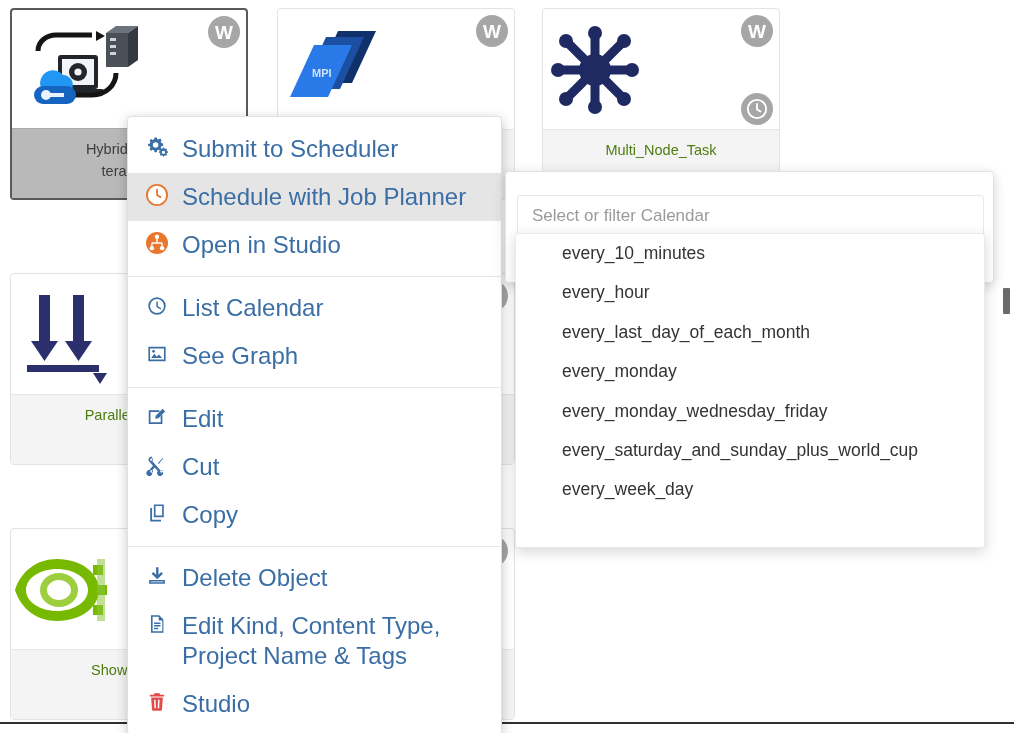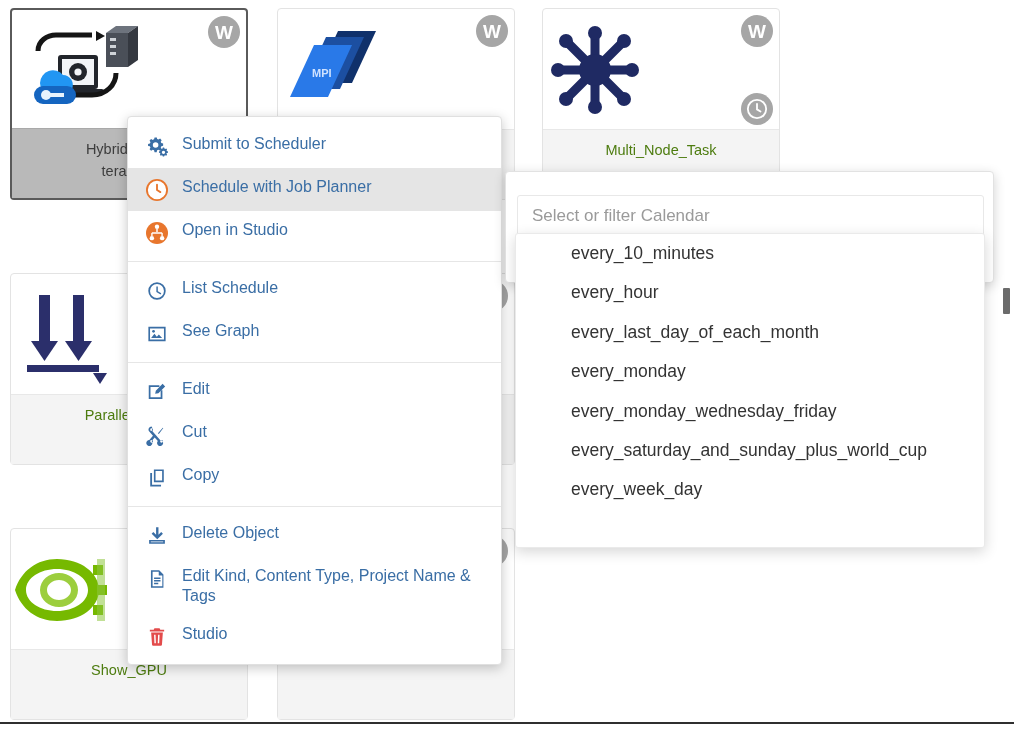--- a/index.html
+++ b/index.html
@@ -61,21 +61,21 @@
     background: #ffffff;
     border: 1px solid #e0e0e0;
     border-radius: 4px;
     box-shadow: 0 3px 12px rgba(0,0,0,0.22);
     padding: 8px 0 6px 0;
     z-index: 50;
   }
   .mi {
     display: flex; align-items: flex-start;
     padding: 9px 12px 9px 18px;
-    font-size: 16px;
+    font-size: 24px;
     color: #3a6ea5;
     line-height: 1.25;
     cursor: default;
   }
   .mi.highlight { background: #e5e5e5; }
   .mi .mi-ico {
     width: 26px; min-width: 26px; height: 25px;
     margin-right: 10px;
     display: flex; align-items: center; justify-content: flex-start;
   }
@@ -120,21 +120,20 @@
     box-shadow: 0 4px 14px rgba(0,0,0,0.16);
     overflow: hidden;
     z-index: 70;
   }
   .cal-opt {
     padding: 7px 0 7px 46px;
     font-size: 17.5px;
     color: #333;
     line-height: 1.45;
     white-space: nowrap;
-    margin-left: 9px;
   }
 
   
   #page-scroll-thumb {
     position: absolute; right: 4px; top: 288px;
     width: 7px; height: 26px; background: #6b6b6b; border-radius: 1px;
   }
   #bottom-rule {
     position: absolute; left:0; right:0; top: 722px; height: 2px; background: #2f2f2f;
   }
@@ -310,21 +309,21 @@
         </span>
         <span class="mi-txt">Open in Studio</span>
       </div>
       <div class="mi-sep"></div>
       <div class="mi">
         <span class="mi-ico">
           <svg width="22" height="22" viewBox="0 0 24 24" fill="#3a6ea5">
             <path d="M12 2.5a9.5 9.5 0 100 19 9.5 9.5 0 000-19zm0 1.9a7.6 7.6 0 110 15.2 7.6 7.6 0 010-15.2zm.9 2.6h-1.6v6.1l4.6 2.75.8-1.35-3.8-2.25V7z"></path>
           </svg>
         </span>
-        <span class="mi-txt">List Schedule</span>
+        <span class="mi-txt">List Calendar</span>
       </div>
       <div class="mi">
         <span class="mi-ico">
           <svg width="22" height="22" viewBox="0 0 24 24" fill="#3a6ea5">
             <path d="M2.6 4.2h18.8v15.6H2.6V4.2zm1.8 1.8v12h15.2V6H4.4z"></path>
             <path d="M5.6 16.4l3.6-4.6 2.6 3.3 2.2-2.6 3.6 3.9H5.6z"></path>
             <circle cx="8.2" cy="9.1" r="1.5"></circle>
           </svg>
         </span>
         <span class="mi-txt">See Graph</span>

